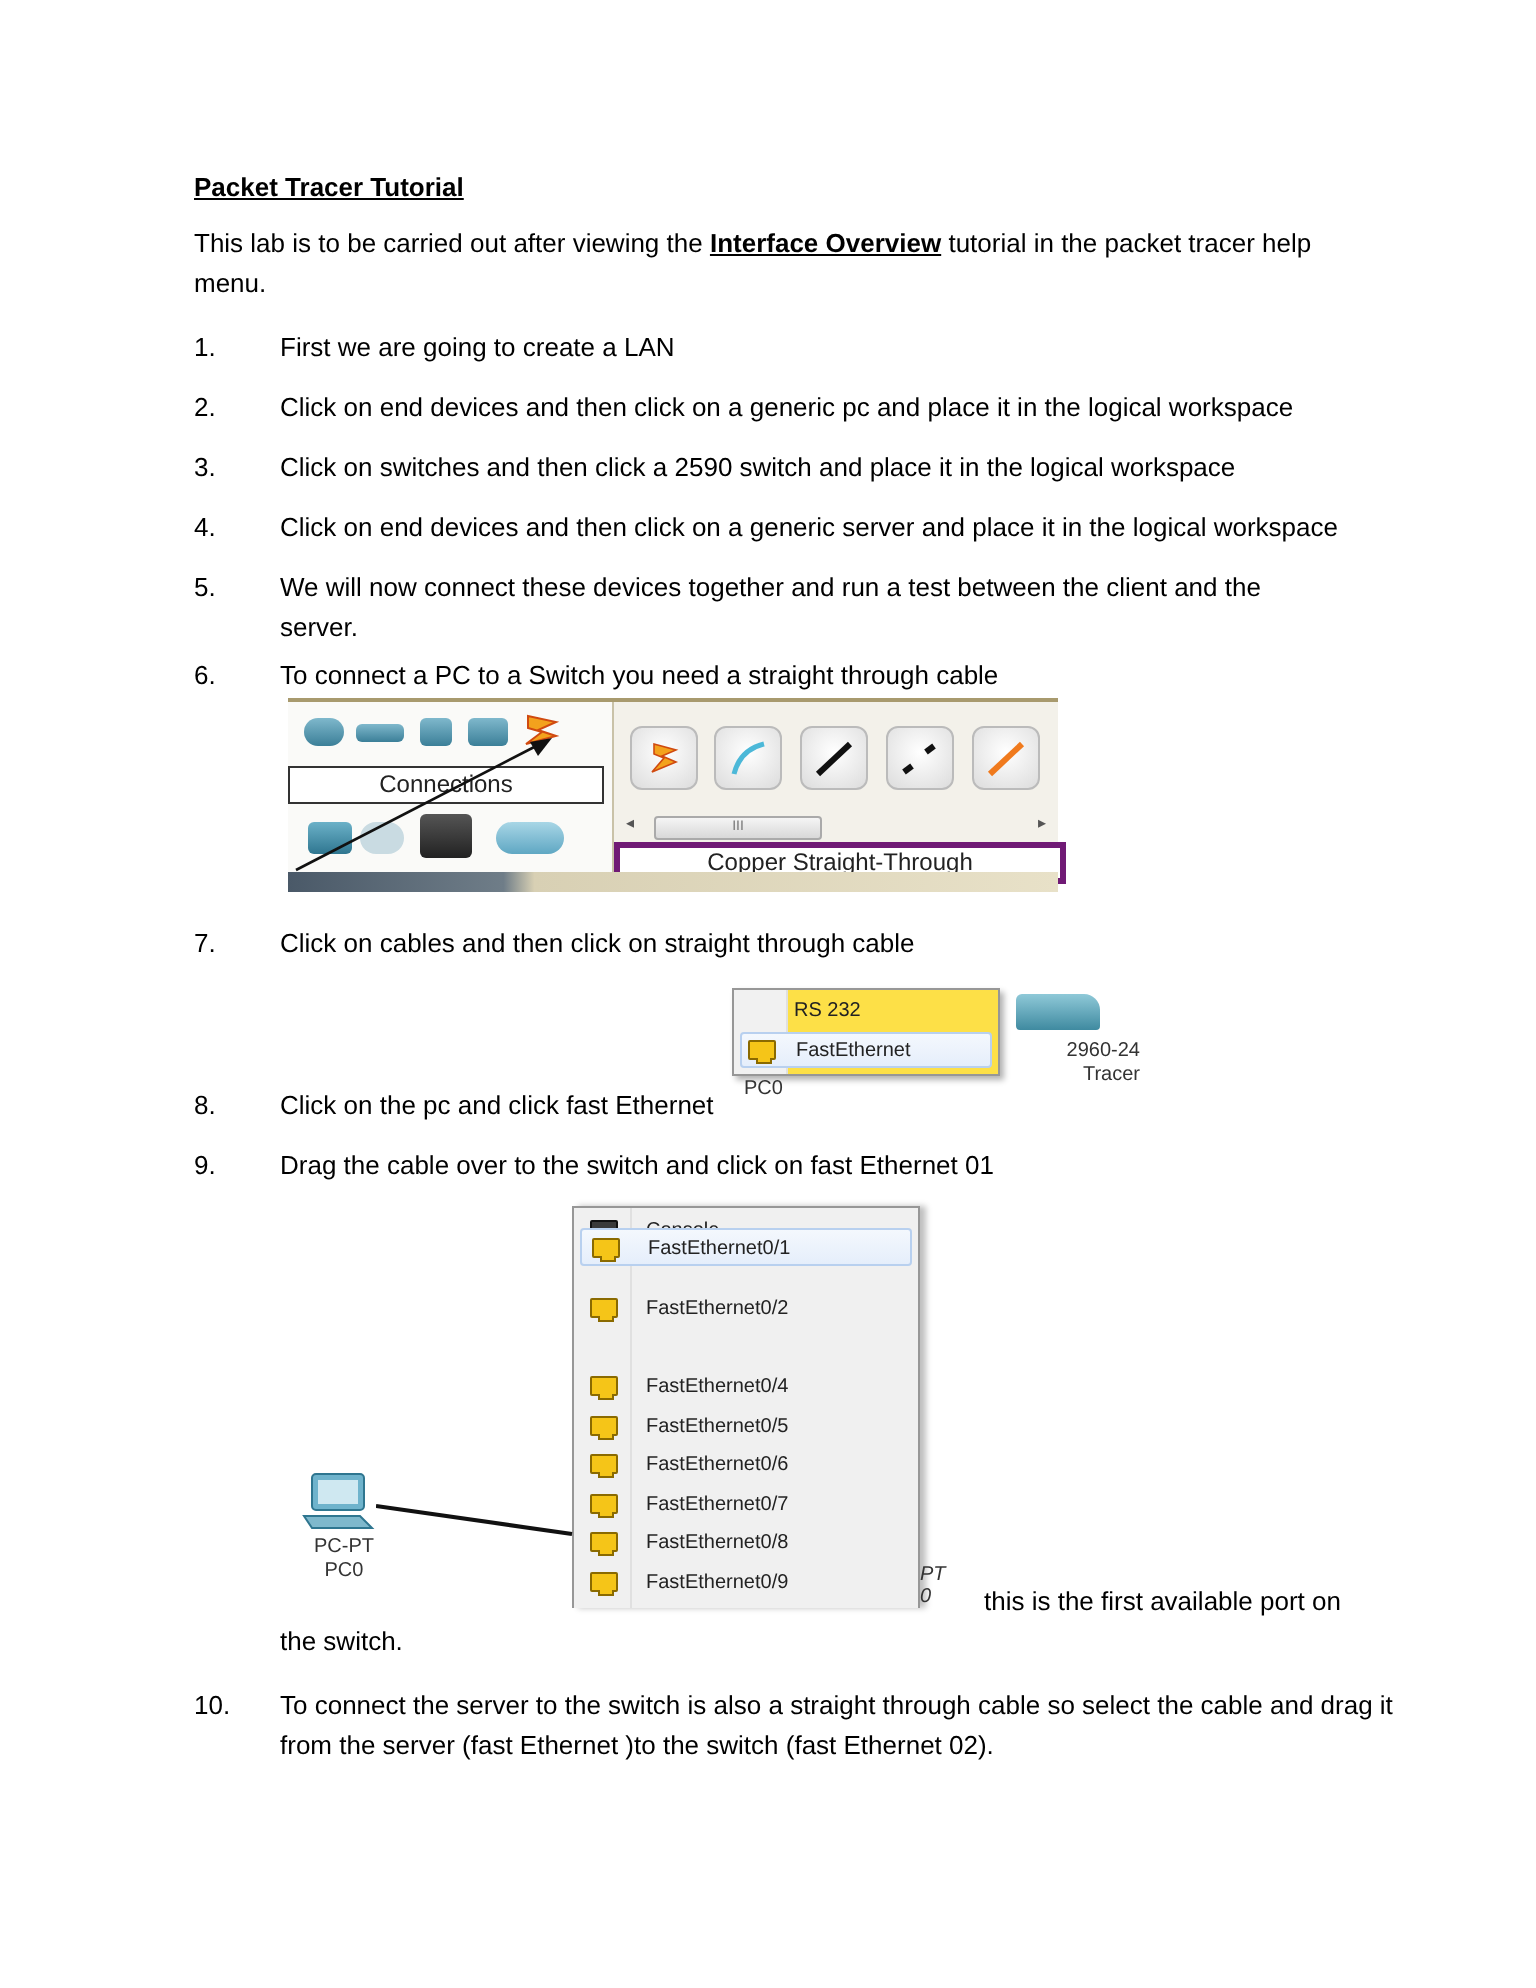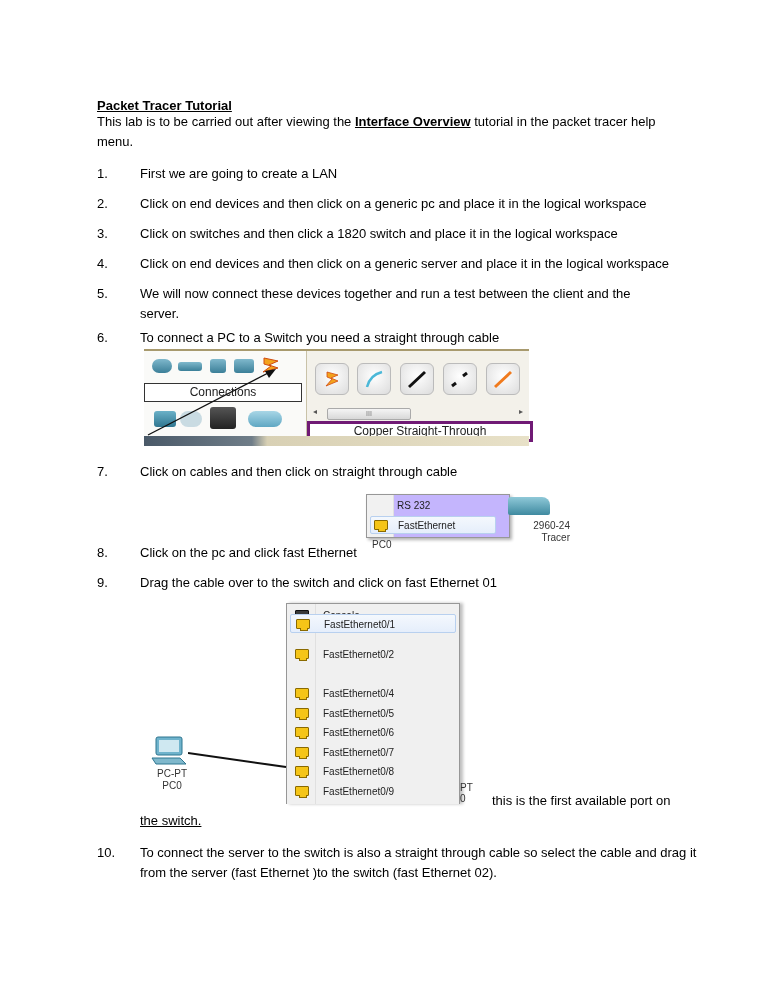--- a/index.html
+++ b/index.html
@@ -1,21 +1,21 @@
 <!DOCTYPE html>
 <html><head>
 <meta charset="utf-8">
 <style>
   html, body { margin: 0; padding: 0; background: #ffffff; }
   body {
     width: 768px; height: 994px; position: relative; overflow: hidden;
     font-family: "Liberation Sans", sans-serif; color: #000; font-size: 13px;
   }
   .abs { position: absolute; }
-  .title { left: 97px; top: 86px; font-weight: bold; text-decoration: underline; font-size: 13px; margin-top: 12px; }
+  .title { left: 97px; top: 86px; font-weight: bold; text-decoration: underline; font-size: 13px; }
   .intro { left: 97px; top: 112px; width: 580px; line-height: 20px; font-size: 13px; }
   .intro b { text-decoration: underline; }
   .step { left: 97px; font-size: 13px; line-height: 20px; }
   .step .num { position: absolute; left: 0; top: 0; width: 40px; }
   .step .txt { position: absolute; left: 43px; top: 0; width: 540px; }
 
   
   .conn { left: 144px; top: 349px; width: 385px; height: 97px; background: #f4f2ec; border-top: 2px solid #a89a6e; box-sizing: border-box; }
   .conn .leftpane { position: absolute; left: 0; top: 0; width: 162px; height: 85px; background: #fafaf8; border-right: 1px solid #c9c2a8; }
   .conn .rightpane { position: absolute; left: 163px; top: 0; width: 222px; height: 85px; background: #f3f1ea; }
@@ -27,62 +27,62 @@
     font-size: 12px; text-align: center; line-height: 17px; color: #222; }
   .cable-btn { position: absolute; top: 12px; width: 32px; height: 30px; border: 1px solid #bbb; border-radius: 6px;
     background: radial-gradient(circle at 50% 40%, #fff, #dcdcdc); }
   .scroll { position: absolute; left: 4px; top: 56px; width: 214px; height: 12px; }
   .scroll .thumb { position: absolute; left: 16px; top: 1px; width: 82px; height: 10px; border: 1px solid #aaa; border-radius: 2px; background: linear-gradient(#f5f5f5,#d8d8d8); font-size: 7px; text-align: center; line-height: 10px; color: #777; }
   .scroll .arr { position: absolute; top: 0; font-size: 8px; color: #555; }
   .cable-label { position: absolute; left: 0; top: 70px; width: 220px; height: 15px; border: 3px solid #701a75; background: #fff;
     font-size: 12px; text-align: center; line-height: 15px; color: #222; }
 
   
-  .menu1 { left: 366px; top: 494px; width: 132px; height: 42px; background: #c4b5fd; border: 1px solid #979797; box-shadow: 2px 2px 3px rgba(0,0,0,0.3); padding-left: 10px; }
+  .menu1 { left: 366px; top: 494px; width: 132px; height: 42px; background: #fde047; border: 1px solid #979797; box-shadow: 2px 2px 3px rgba(0,0,0,0.3); }
   .menu1 .gutter { position: absolute; left: 0; top: 0; width: 26px; height: 100%; border-right: 1px solid #e0e0e0; background: #f1f1f1; }
   .mi { position: absolute; left: 3px; width: 126px; height: 18px; font-size: 10px; line-height: 18px; color: #222; }
   .mi .lbl { position: absolute; left: 27px; top: 0; }
   .mi.sel { background: linear-gradient(#f4f8fd,#e5eefb); border: 1px solid #b8d0ef; border-radius: 2px; box-sizing: border-box; }
   .port { position: absolute; left: 3px; top: 3px; width: 14px; height: 10px; background: #f5c518; border: 1px solid #8a6a00; border-radius: 1px; box-sizing: border-box; }
   .port:after { content: ""; position: absolute; left: 3px; bottom: -3px; width: 6px; height: 2px; background: #f5c518; border: 1px solid #8a6a00; border-top: none; }
   .port.dark { background: #3a3a3a; border-color: #111; }
   .port.dark:after { background: #3a3a3a; border-color: #111; }
   .switch-icon { left: 508px; top: 497px; width: 42px; height: 18px; background: linear-gradient(#8fc9d8,#3f8aa0); border-radius: 3px 8px 2px 2px; }
   .switch-lbl { font-size: 10px; color: #333; line-height: 12px; text-align: right; margin-left: 20px; }
   .pc0-lbl { left: 372px; top: 539px; font-size: 10px; color: #333; }
 
   
   .menu2 { left: 286px; top: 603px; width: 172px; height: 200px; background: #f0f0f0; border: 1px solid #979797; border-bottom: none; box-shadow: 3px 0 3px rgba(0,0,0,0.25); overflow: hidden; }
   .menu2 .gutter { position: absolute; left: 0; top: 0; width: 28px; height: 100%; border-right: 1px solid #e0e0e0; }
   .menu2 .mi { width: 166px; height: 19px; line-height: 19px; }
   .menu2 .mi .lbl { left: 33px; }
   .menu2 .port { left: 5px; top: 4px; }
   .pc-icon { left: 155px; top: 738px; width: 34px; height: 26px; }
   .pc-lbl { left: 154px; top: 768px; font-size: 10px; color: #333; line-height: 12px; text-align: center; width: 36px; }
-  .pt-lbl { left: 460px; top: 782px; font-size: 10px; color: #333; line-height: 11px; }
+  .pt-lbl { left: 460px; top: 782px; font-size: 10px; color: #333; line-height: 11px; font-style: italic; }
   .tail9 { left: 492px; top: 793px; font-size: 13px; }
-  .tail9b { left: 140px; top: 813px; font-size: 13px; text-decoration: underline; }
+  .tail9b { left: 140px; top: 813px; font-size: 13px; }
 </style>
 </head>
 <body>
 
 <div class="abs title">Packet Tracer Tutorial</div>
 <div class="abs intro"><span>This lab is to be carried out after viewing the </span><b>Interface Overview</b><span> tutorial in the packet tracer help menu.</span></div>
 
 <div class="abs step" style="top:164px">
     <span class="num">1.</span>
     <span class="txt">First we are going to create a LAN</span>
   </div>
 <div class="abs step" style="top:194px">
     <span class="num">2.</span>
     <span class="txt">Click on end devices and then click on a generic pc and place it in the logical workspace</span>
   </div>
 <div class="abs step" style="top:224px">
     <span class="num">3.</span>
-    <span class="txt">Click on switches and then click a 1820 switch and place it in the logical workspace</span>
+    <span class="txt">Click on switches and then click a 2590 switch and place it in the logical workspace</span>
   </div>
 <div class="abs step" style="top:254px">
     <span class="num">4.</span>
     <span class="txt">Click on end devices and then click on a generic server and place it in the logical workspace</span>
   </div>
 <div class="abs step" style="top:284px">
     <span class="num">5.</span>
     <span class="txt" style="width:500px">We will now connect these devices together and run a test between the client and the server.</span>
   </div>
 <div class="abs step" style="top:328px">

